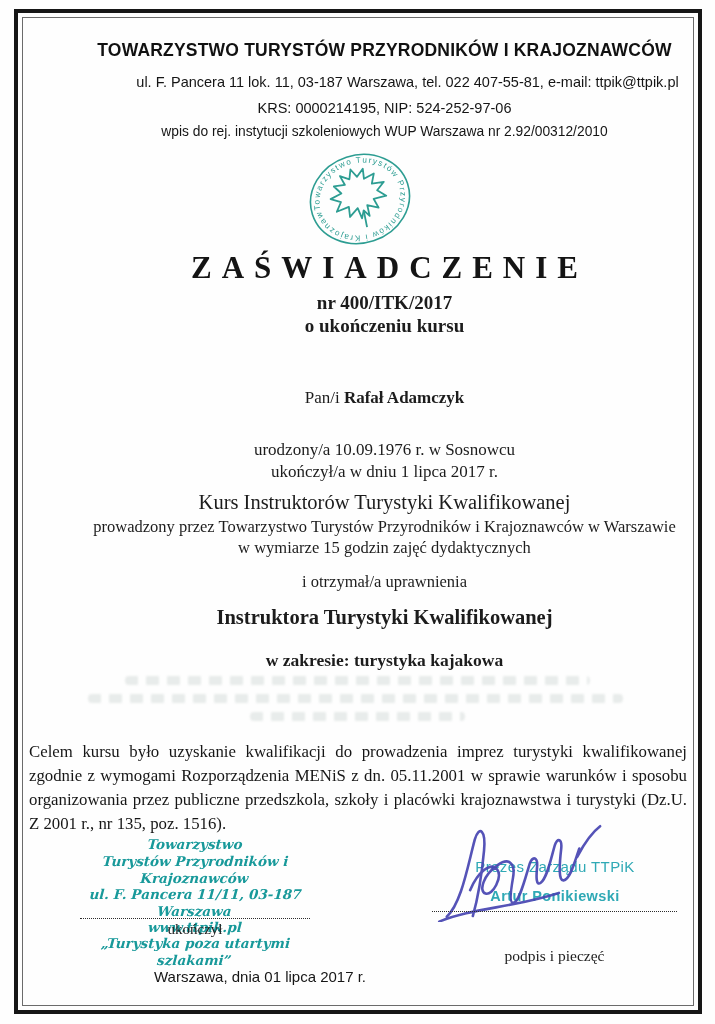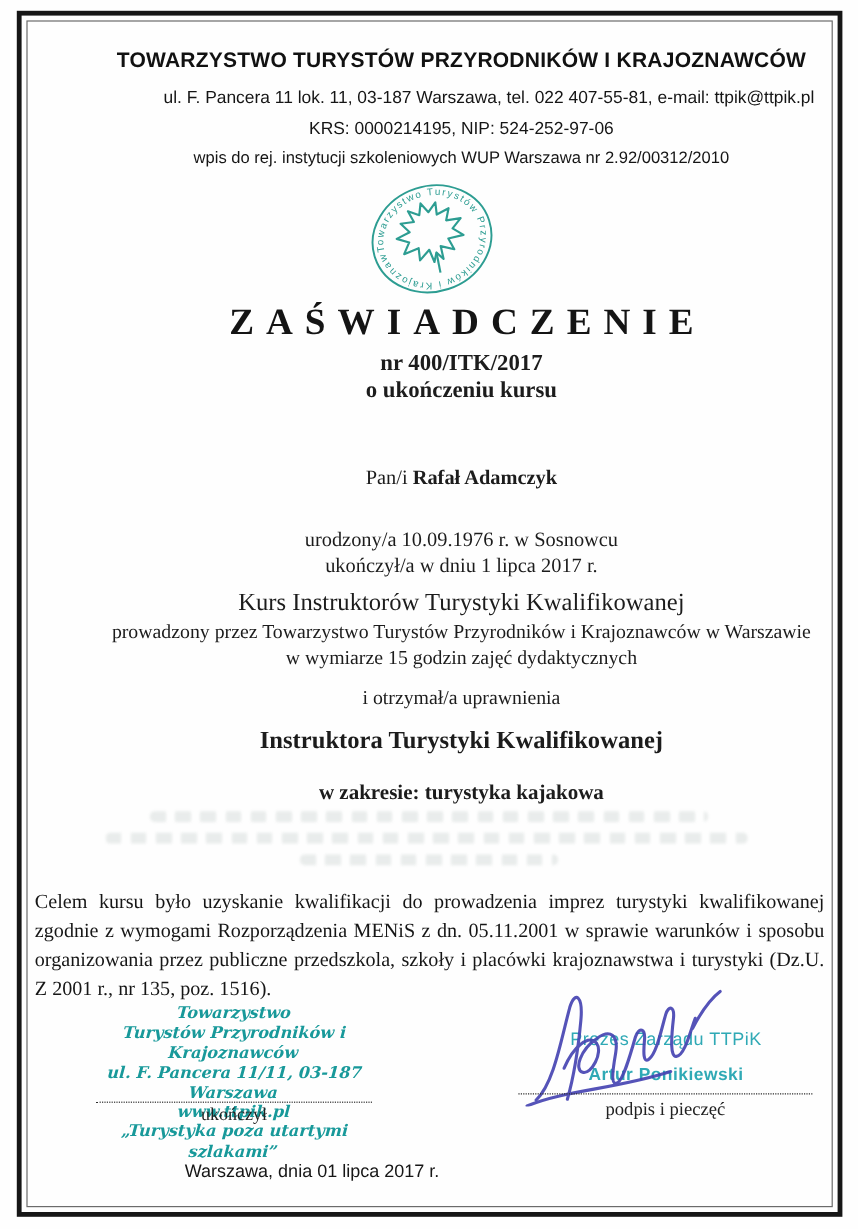--- a/index.html
+++ b/index.html
@@ -65,21 +65,21 @@
   .dotted{border-bottom:1.5px dotted #2c2c2c;height:1px;}
   .dotted-left{position:absolute;left:80px;top:917px;width:230px;}
   .stamp-caption-left{position:absolute;left:70px;top:921px;width:250px;text-align:center;font-size:15px;color:#222;}
   
   .sig-title{position:absolute;left:440px;top:858px;width:230px;text-align:center;
     font-family:"Liberation Sans",sans-serif;font-size:15px;letter-spacing:.4px;}
   .sig-name{position:absolute;left:440px;top:888px;width:230px;text-align:center;
     font-family:"Liberation Sans",sans-serif;font-weight:bold;font-size:14.5px;letter-spacing:.4px;}
   .sig-ink{position:absolute;left:428px;top:812px;width:200px;height:110px;}
   .dotted-right{position:absolute;left:432px;top:910px;width:245px;}
-  .sig-caption{position:absolute;left:432px;top:916px;width:245px;text-align:center;font-size:15.5px;color:#222;}
+  .sig-caption{position:absolute;left:432px;top:947px;width:245px;text-align:center;font-size:15.5px;color:#222;}
   
   .place-date{position:absolute;left:60px;top:968px;font-family:"Liberation Sans",sans-serif;font-size:15px;color:#161616;text-align:center;width:400px;}
 </style>
 </head>
 <body>
 
 <div class="page">
 
   <div class="frame-outer"></div>
   <div class="frame-inner"></div>

